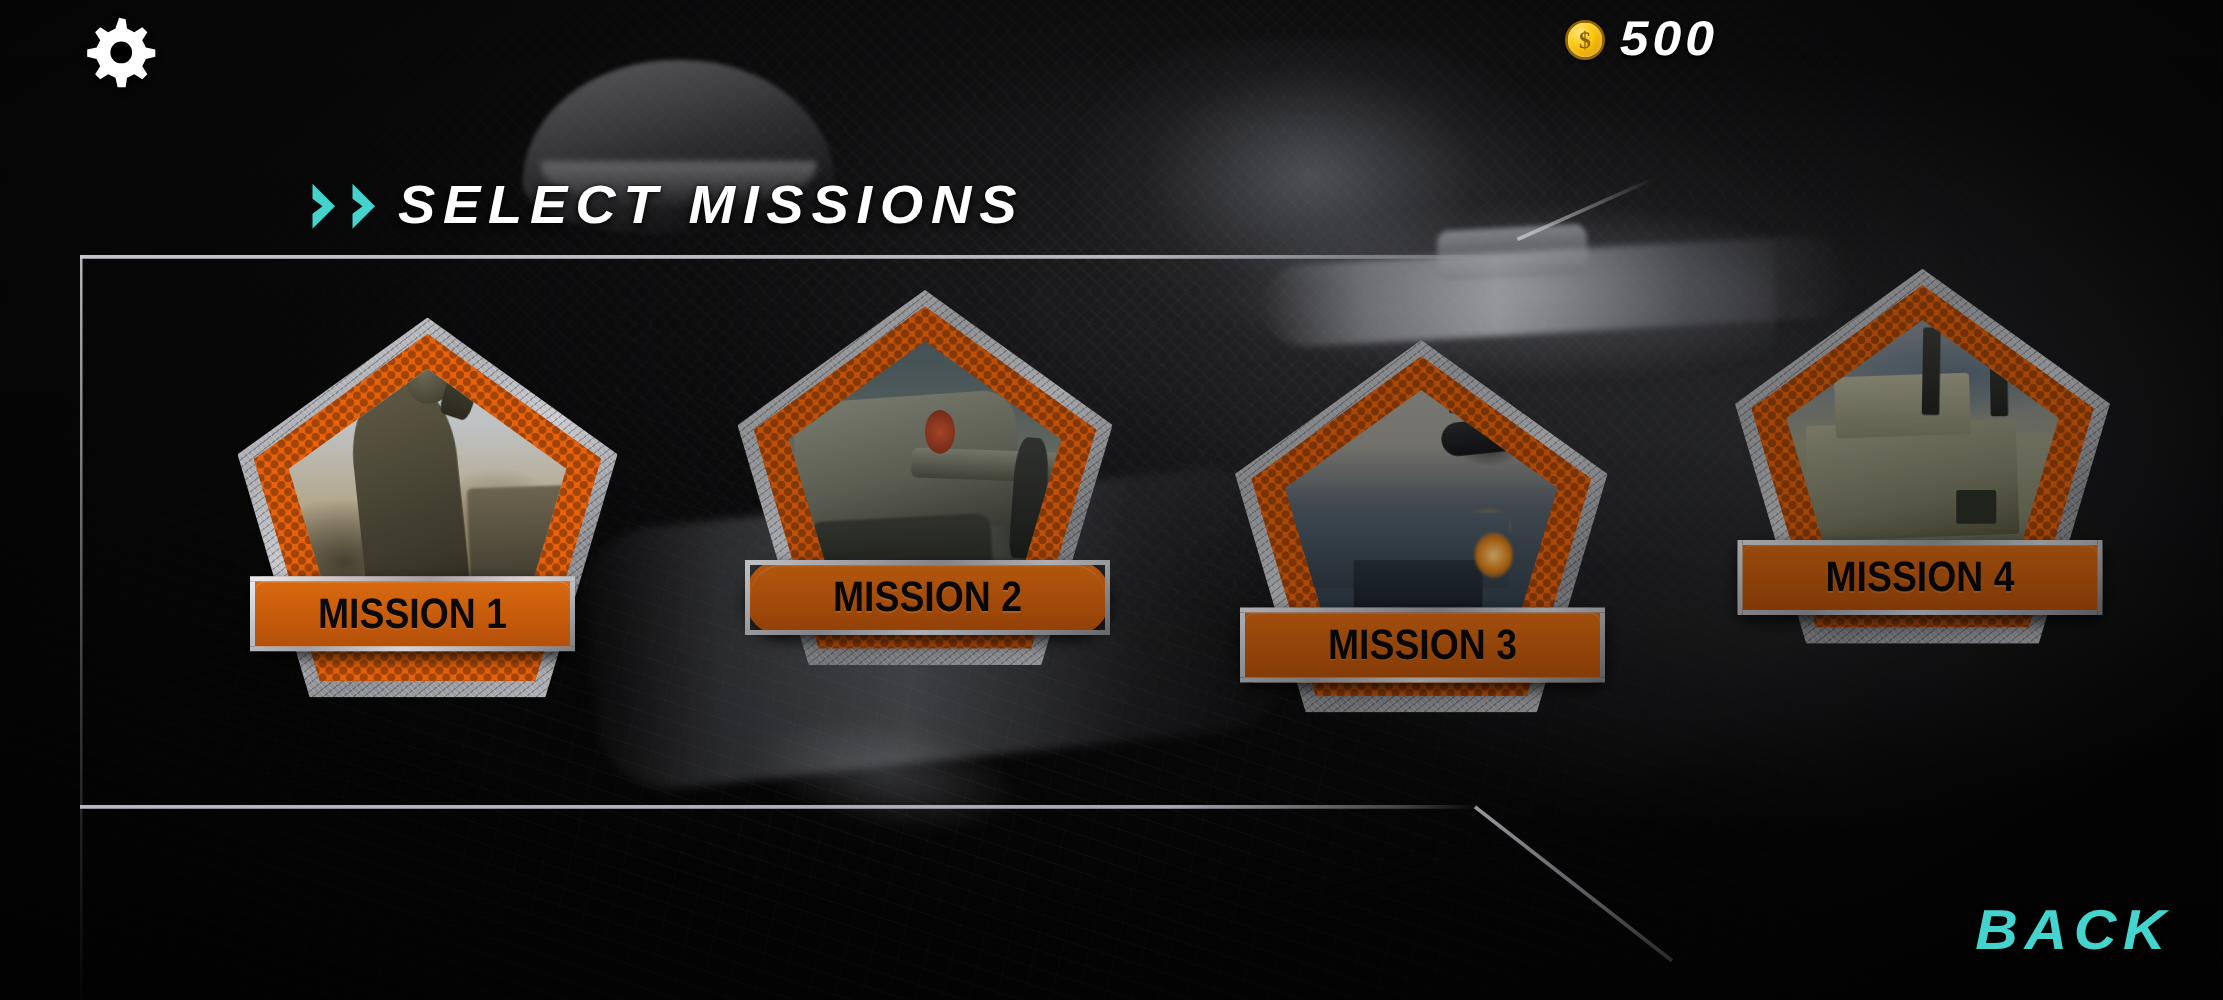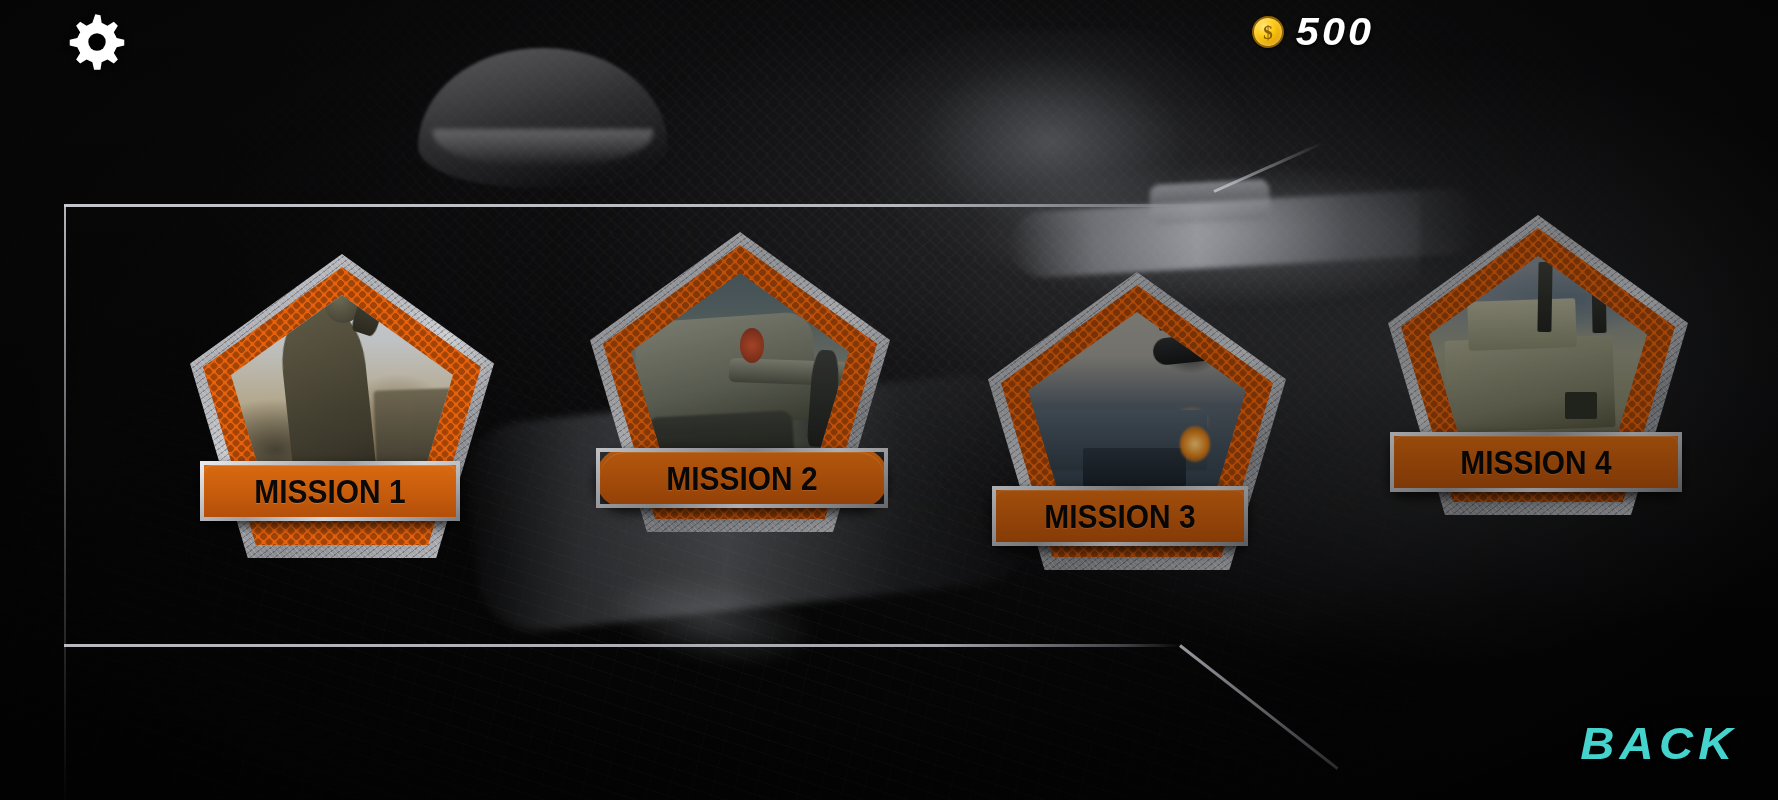--- a/index.html
+++ b/index.html
@@ -244,20 +244,31 @@
         <circle cx="50" cy="50" r="15" fill="#000000"></circle>
       </svg>
     </span>
   </div>
 
   <div class="coin-bar">
     <span class="coin-icon">$</span>
     <span class="coin-amount">500</span>
   </div>
 
+  <div class="title-row">
+    <span class="chevs">
+      <svg width="30" height="40" viewBox="0 0 30 40" xmlns="http://www.w3.org/2000/svg">
+        <path fill="#45d3cd" d="M2 2 L20 20 L2 38 L2 26 L10 20 L2 14 Z"></path>
+      </svg>
+      <svg width="30" height="40" viewBox="0 0 30 40" xmlns="http://www.w3.org/2000/svg">
+        <path fill="#45d3cd" d="M2 2 L20 20 L2 38 L2 26 L10 20 L2 14 Z"></path>
+      </svg>
+    </span>
+    <span class="title-text">SELECT MISSIONS</span>
+  </div>
 
   <div class="cards">
       <div class="card" style="left: 190px; top: 0px;">
         <div class="penta-wrap" style="position: absolute; left: 0px; top: 254px; width: 304px; height: 304px; filter: brightness(1);">
           <div class="penta penta-rim"></div>
           <div class="penta penta-hex" style="inset: 13px;"></div>
           <div class="penta penta-img" style="inset: 41px;">
             <div class="scene" style="
     background:
       radial-gradient(ellipse 46% 30% at 26% 66%, rgba(62,58,46,.92) 0%, rgba(0,0,0,0) 62%),
@@ -307,21 +318,21 @@
       radial-gradient(ellipse 10% 8% at 70% 50%, rgba(255,176,54,.85) 0%, rgba(0,0,0,0) 72%),
       linear-gradient(180deg, #a7a59c 0%, #9a9890 26%, #56606a 44%, #3d4a55 62%, #2c3843 82%, #1e2832 100%);">
               <div style="position: absolute; left: 56%; top: 18%; width: 30%; height: 10%; border-radius: 28px 6px 6px 28px; background: linear-gradient(rgb(43, 45, 47), rgb(20, 21, 22)); transform: rotate(-6deg); filter: blur(0.4px);"></div>
               <div style="position: absolute; left: 58%; top: 13%; width: 28%; height: 2.5%; border-radius: 2px; background: rgb(27, 29, 31); transform: rotate(-4deg); filter: blur(0.3px);"></div>
               <div style="position: absolute; left: 10%; top: 46%; width: 66%; height: 22%; border-radius: 3px; background: linear-gradient(rgb(82, 96, 108), rgb(50, 61, 71)); transform: rotate(0deg); filter: blur(0.5px);"></div>
               <div style="position: absolute; left: 30%; top: 60%; width: 38%; height: 14%; border-radius: 2px; background: linear-gradient(rgb(43, 53, 62), rgb(25, 33, 42)); transform: rotate(0deg); filter: blur(0.4px);"></div>
               <div style="position: absolute; left: 66%; top: 52%; width: 11%; height: 13%; border-radius: 50%; background: radial-gradient(circle, rgb(255, 210, 122), rgb(217, 122, 20) 55%, rgba(120, 50, 0, 0)); transform: rotate(0deg); filter: blur(1.2px);"></div>
             </div>
           </div>
         </div>
-        <div class="btn" style="left: 4px; top: 486px; width: 256px; height: 60px; filter: brightness(0.74);">
+        <div class="btn" style="left: 4px; top: 486px; width: 292px; height: 60px; filter: brightness(0.74);">
           <span class="btn-label" style="font-size: 34px;">MISSION 3</span>
         </div>
       </div>
       <div class="card" style="left: 1388px; top: 0px;">
         <div class="penta-wrap" style="position: absolute; left: 0px; top: 215px; width: 300px; height: 300px; filter: brightness(0.7);">
           <div class="penta penta-rim"></div>
           <div class="penta penta-hex" style="inset: 13px;"></div>
           <div class="penta penta-img" style="inset: 41px;">
             <div class="scene" style="
     background:

